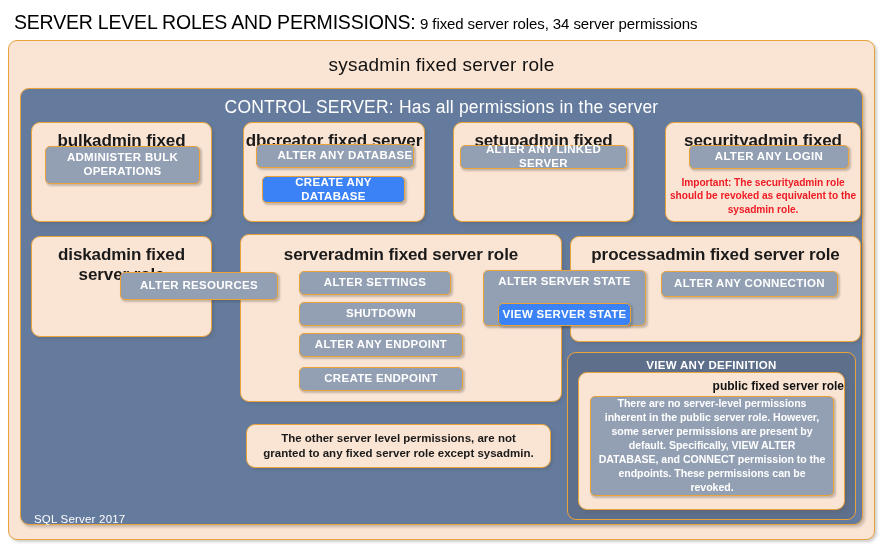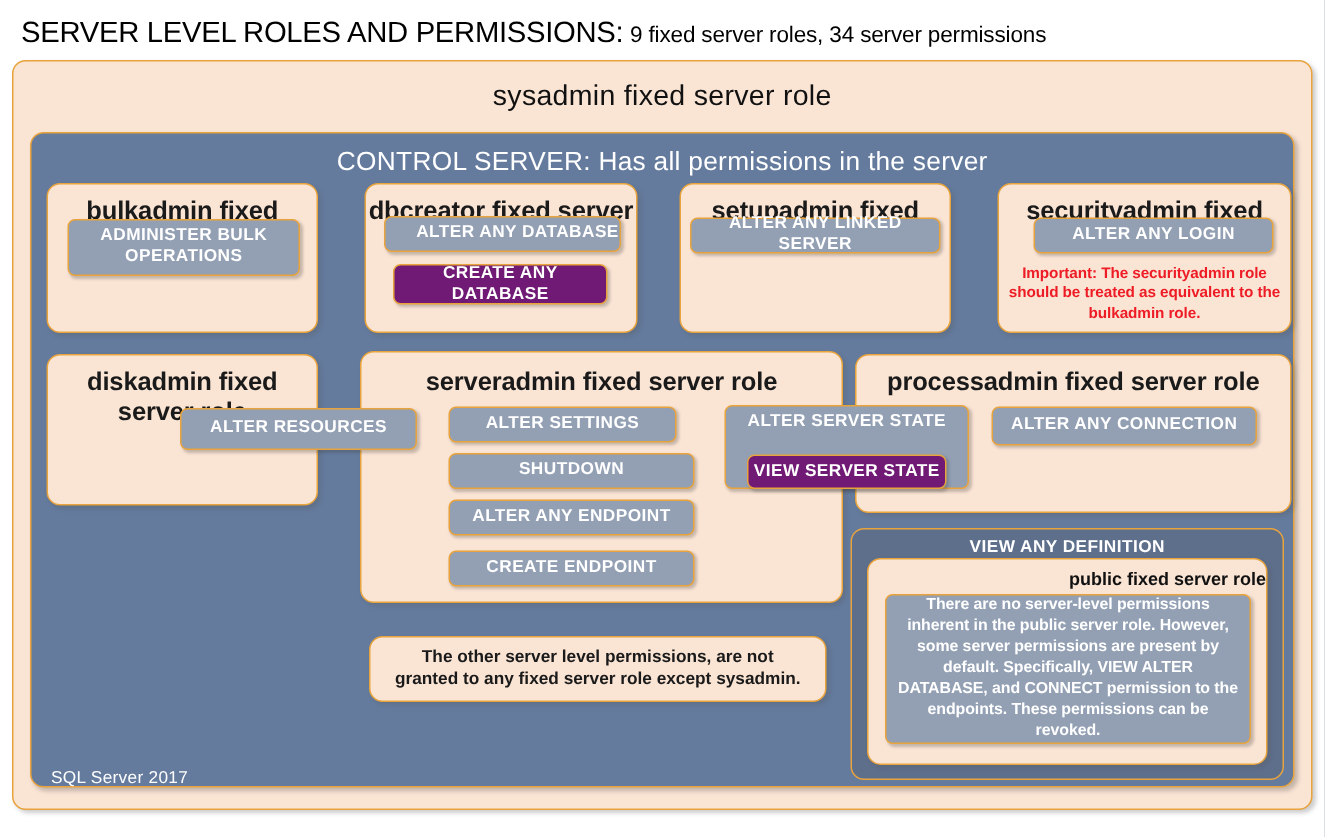--- a/index.html
+++ b/index.html
@@ -67,21 +67,21 @@
     font-size: 11.5px;
     letter-spacing: 0.3px;
     display: flex;
     align-items: center;
     justify-content: center;
     text-align: center;
     line-height: 1.18;
     box-shadow: 1.5px 1.5px 2px rgba(60,60,60,0.28);
   }
   .chip.dark {
-    background: #701a75;
+    background: #3b82f6;
   }
   .role-title {
     position: absolute;
     left: 0;
     right: 0;
     text-align: center;
     font-size: 17px;
     font-weight: bold;
     color: #1a1a1a;
     letter-spacing: -0.1px;
@@ -250,21 +250,21 @@
 
 <div class="peach" id="securityadmin-card">
   <div class="role-title" style="top:8px;">securityadmin fixed server role</div>
 </div>
 
 <div class="chip" id="chip-administer-bulk">ADMINISTER BULK OPERATIONS</div>
 <div class="chip" id="chip-alter-any-db">ALTER ANY DATABASE</div>
 <div class="chip dark" id="chip-create-any-db">CREATE ANY DATABASE</div>
 <div class="chip" id="chip-alter-linked">ALTER ANY LINKED SERVER</div>
 <div class="chip" id="chip-alter-login">ALTER ANY LOGIN</div>
-<div id="securityadmin-note">Important: The securityadmin role should be treated as equivalent to the bulkadmin role.</div>
+<div id="securityadmin-note">Important: The securityadmin role should be revoked as equivalent to the sysadmin role.</div>
 
 <div class="peach" id="diskadmin-card">
   <div class="role-title" style="top:8px;">diskadmin fixed server role</div>
 </div>
 
 <div class="peach" id="serveradmin-card">
   <div class="role-title" style="top:10px;">serveradmin fixed server role</div>
 </div>
 
 <div class="peach" id="processadmin-card">

